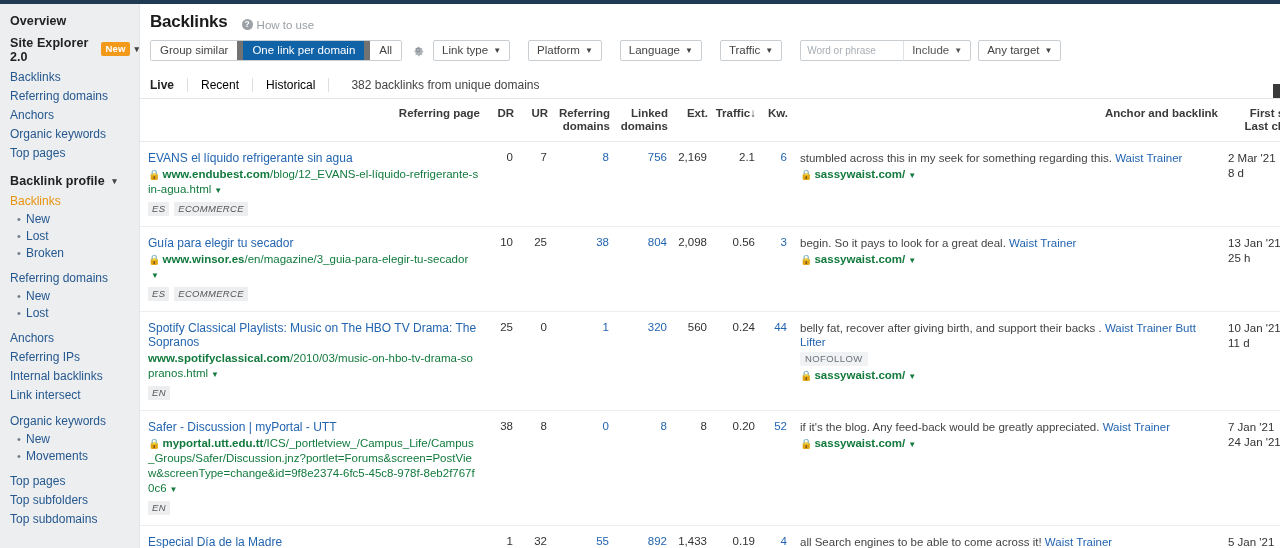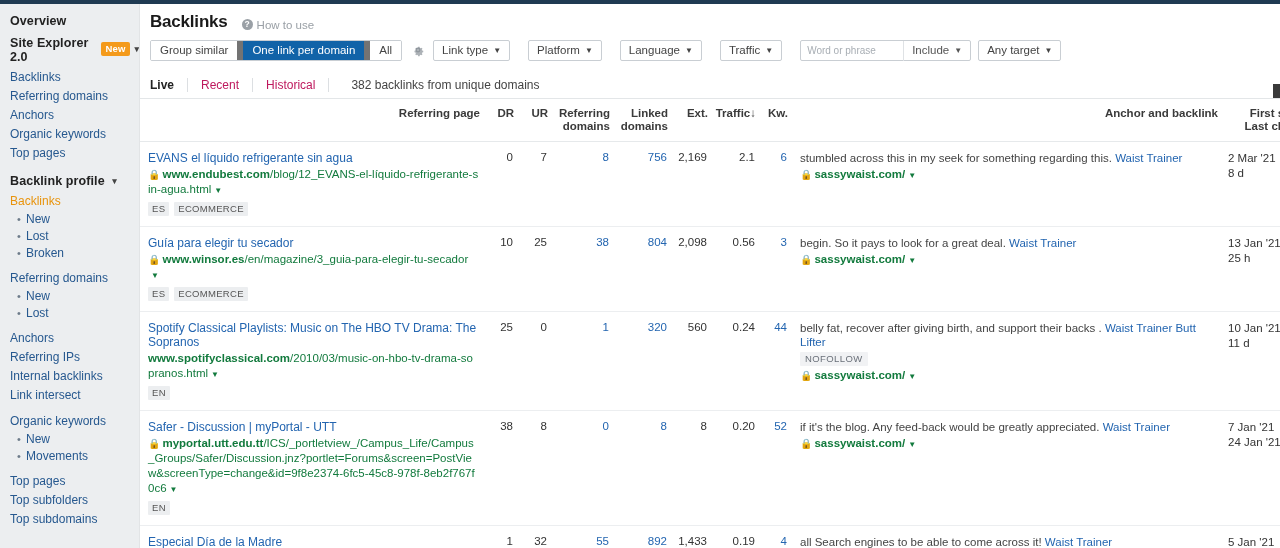--- a/index.html
+++ b/index.html
@@ -99,21 +99,21 @@
     border-left: 1px solid #dfe2e5; padding: 0 8px; font-size: 11.5px; color: #555;
     line-height: 19px; cursor: pointer; white-space: nowrap;
   }
   .incl .car { font-size: 8px; margin-left: 5px; position: relative; top: -1px; }
 
   
   .tabs {
     display: flex; align-items: center; margin-top: 10px; height: 28px;
     border-bottom: 1px solid #e3e6e8; padding-left: 10px; background: #fff;
   }
-  .tab { font-size: 12px; color: #be185d; cursor: pointer; padding: 0 13px; line-height: 14px;
+  .tab { font-size: 12px; color: #000000; cursor: pointer; padding: 0 13px; line-height: 14px;
          border-right: 1px solid #dcdfe2; }
   .tab:first-child { padding-left: 0; }
   .tab.sel { color: #222; font-weight: bold; cursor: default; }
   .tab:last-of-type { border-right: none; }
   .tabcount { font-size: 12px; color: #444; margin-left: 22px; }
 
   
   table.bl { width: 1140px; border-collapse: collapse; table-layout: fixed; }
   table.bl thead th {
     font-size: 11.5px; font-weight: bold; color: #3a3a3a; text-align: right;
@@ -142,21 +142,21 @@
   td.c-seen { padding-left: 10px; color: #444; line-height: 15px; }
 
   .rp-title { color: #2365b0; font-size: 12px; line-height: 14px; cursor: pointer; }
   .rp-url {
     color: #127a3d; font-size: 11.5px; line-height: 15px; margin-top: 2px;
     word-break: break-all; cursor: pointer;
   }
   .rp-url b { font-weight: bold; }
   .lockic { color: #1a8a45; font-weight: bold; margin-right: 2px; font-size: 10px; }
   .caret-g { color: #127a3d; font-size: 8px; margin-left: 3px; }
-  .badges { margin-top: 4px; display: flex; gap: 5px; }
+  .badges { margin-top: 4px; display: flex; gap: 5px; font-style: italic; }
   .bdg {
     background: #eceef0; color: #555; font-size: 9.5px; padding: 1px 4px 2px;
     letter-spacing: .3px; border-radius: 1px;
   }
   .anchor-txt { color: #444; font-size: 11.5px; line-height: 14px; }
   .anchor-link { color: #2365b0; cursor: pointer; }
   .nofollow {
     display: inline-block; margin-top: 3px; background: #f1f2f4; color: #6a7079;
     font-size: 9.5px; letter-spacing: .4px; padding: 1px 5px 2px; border-radius: 1px;
   }

